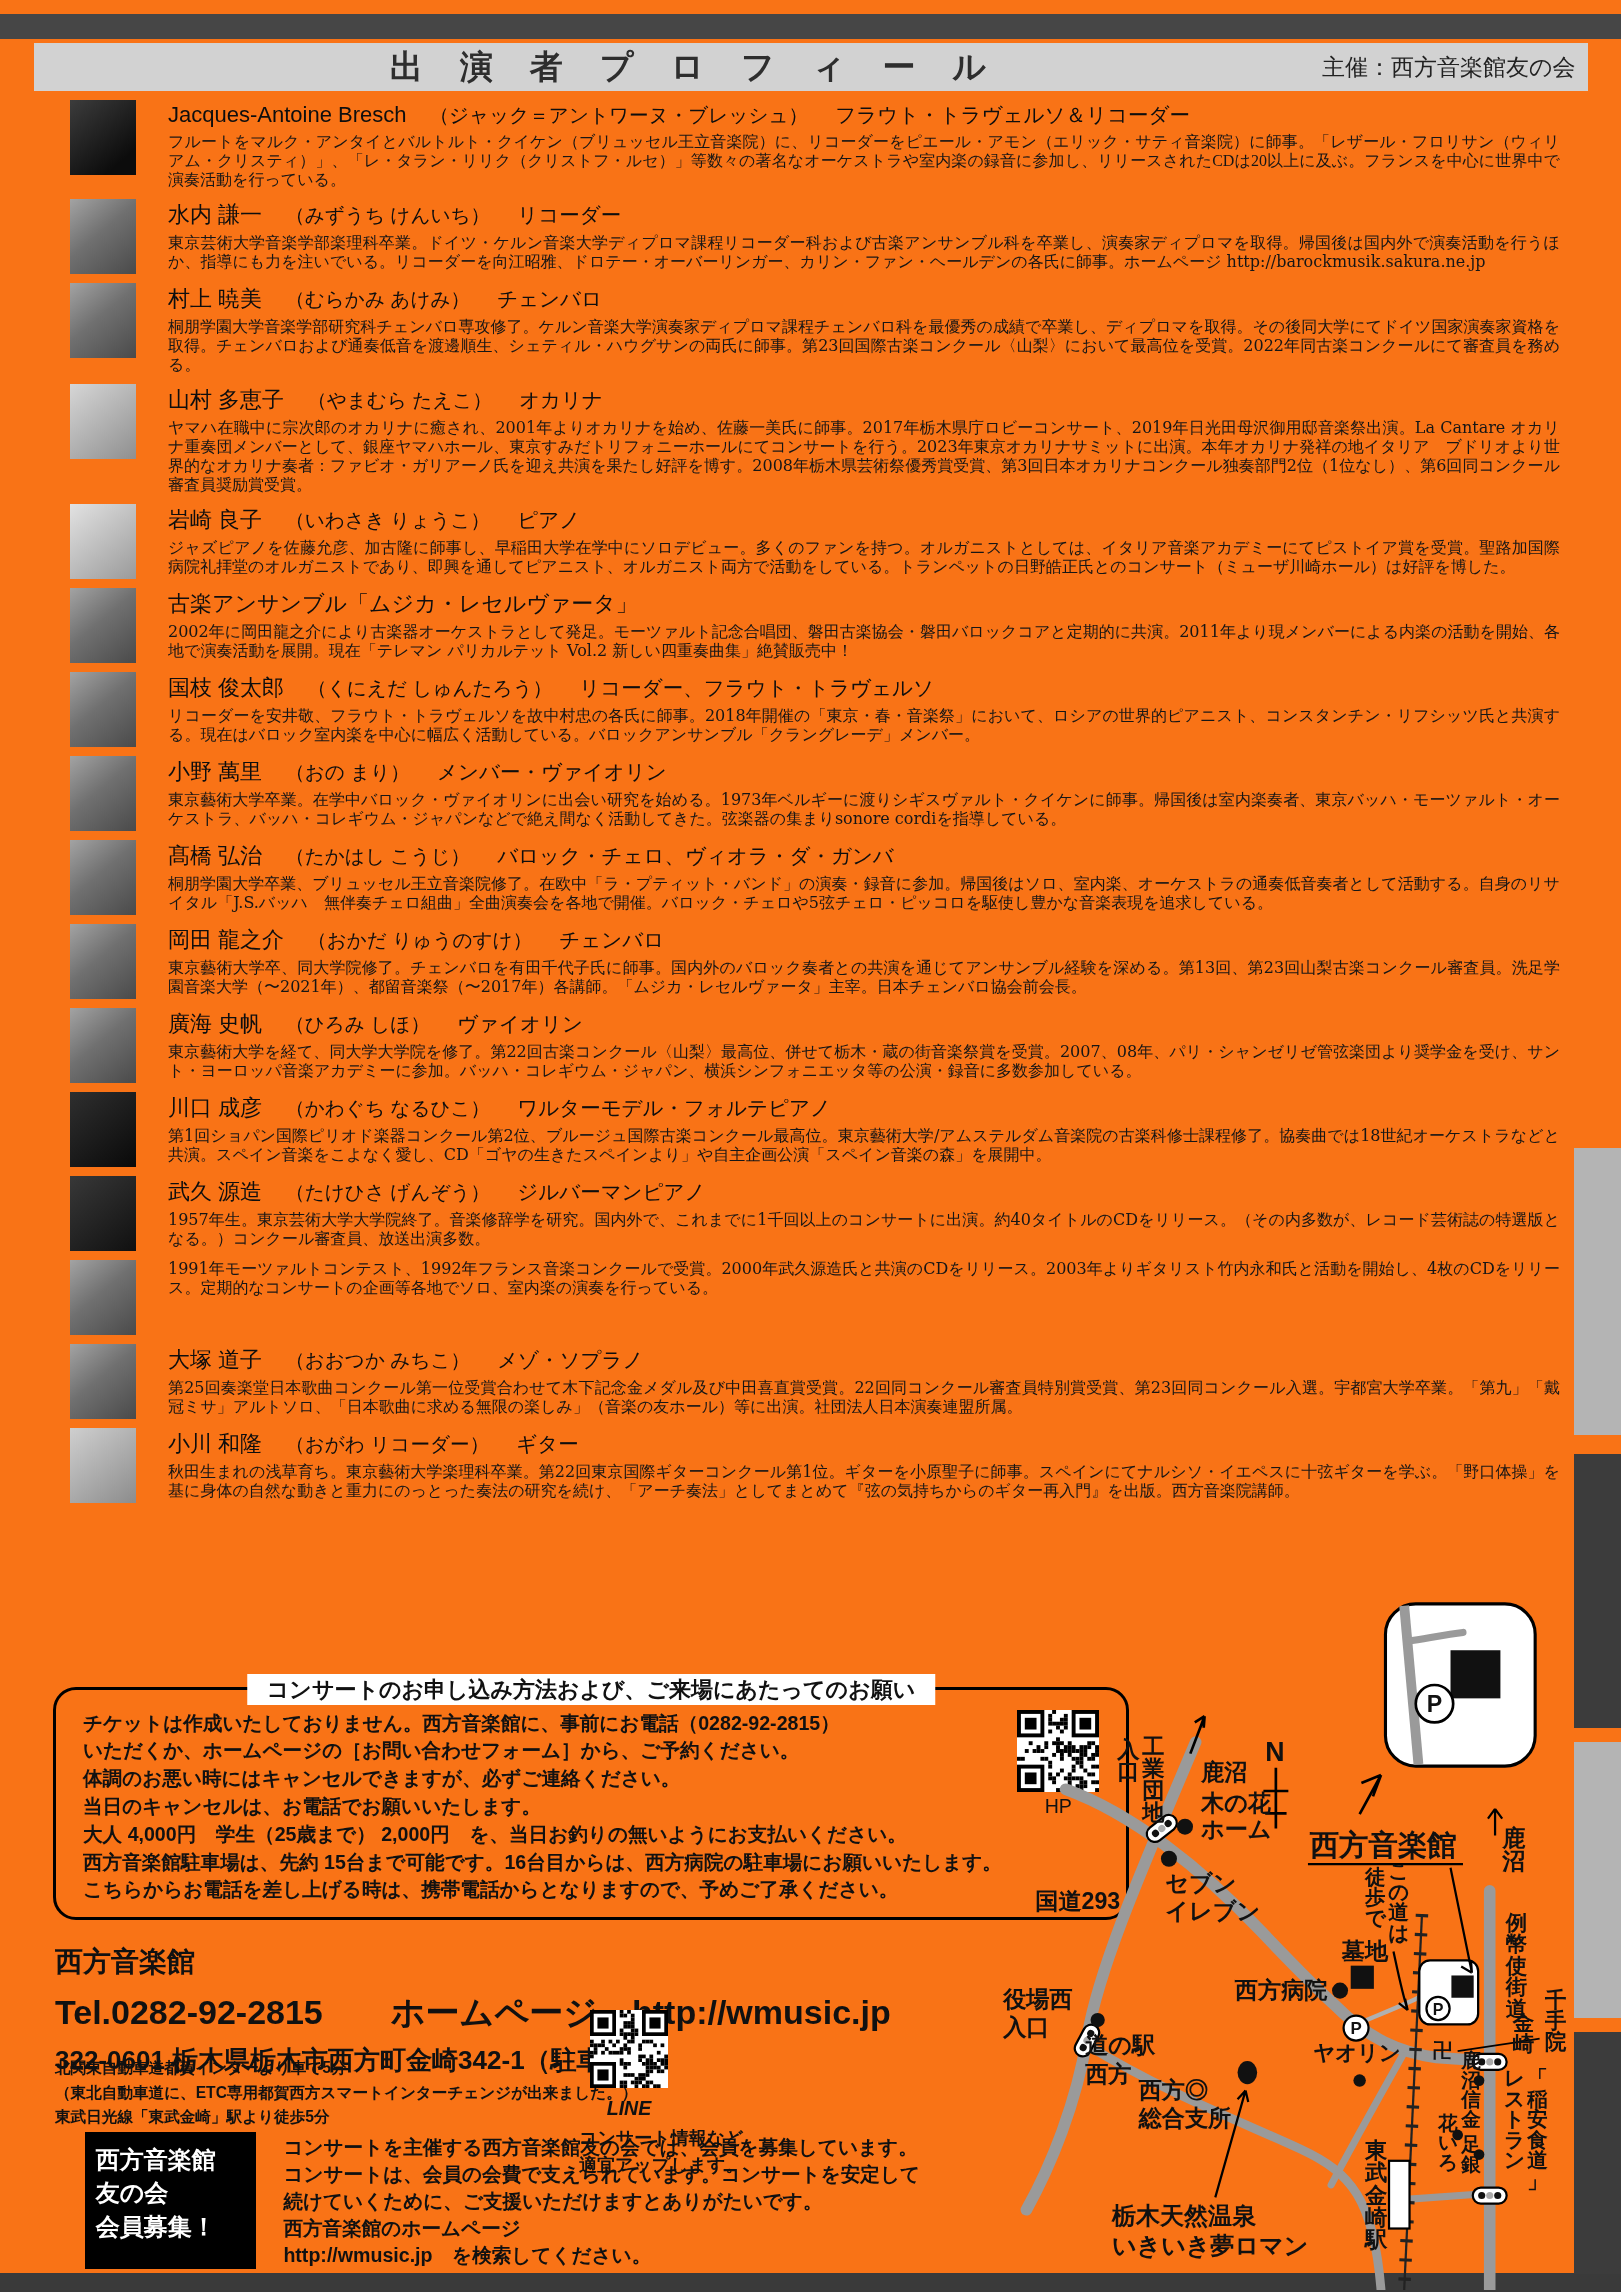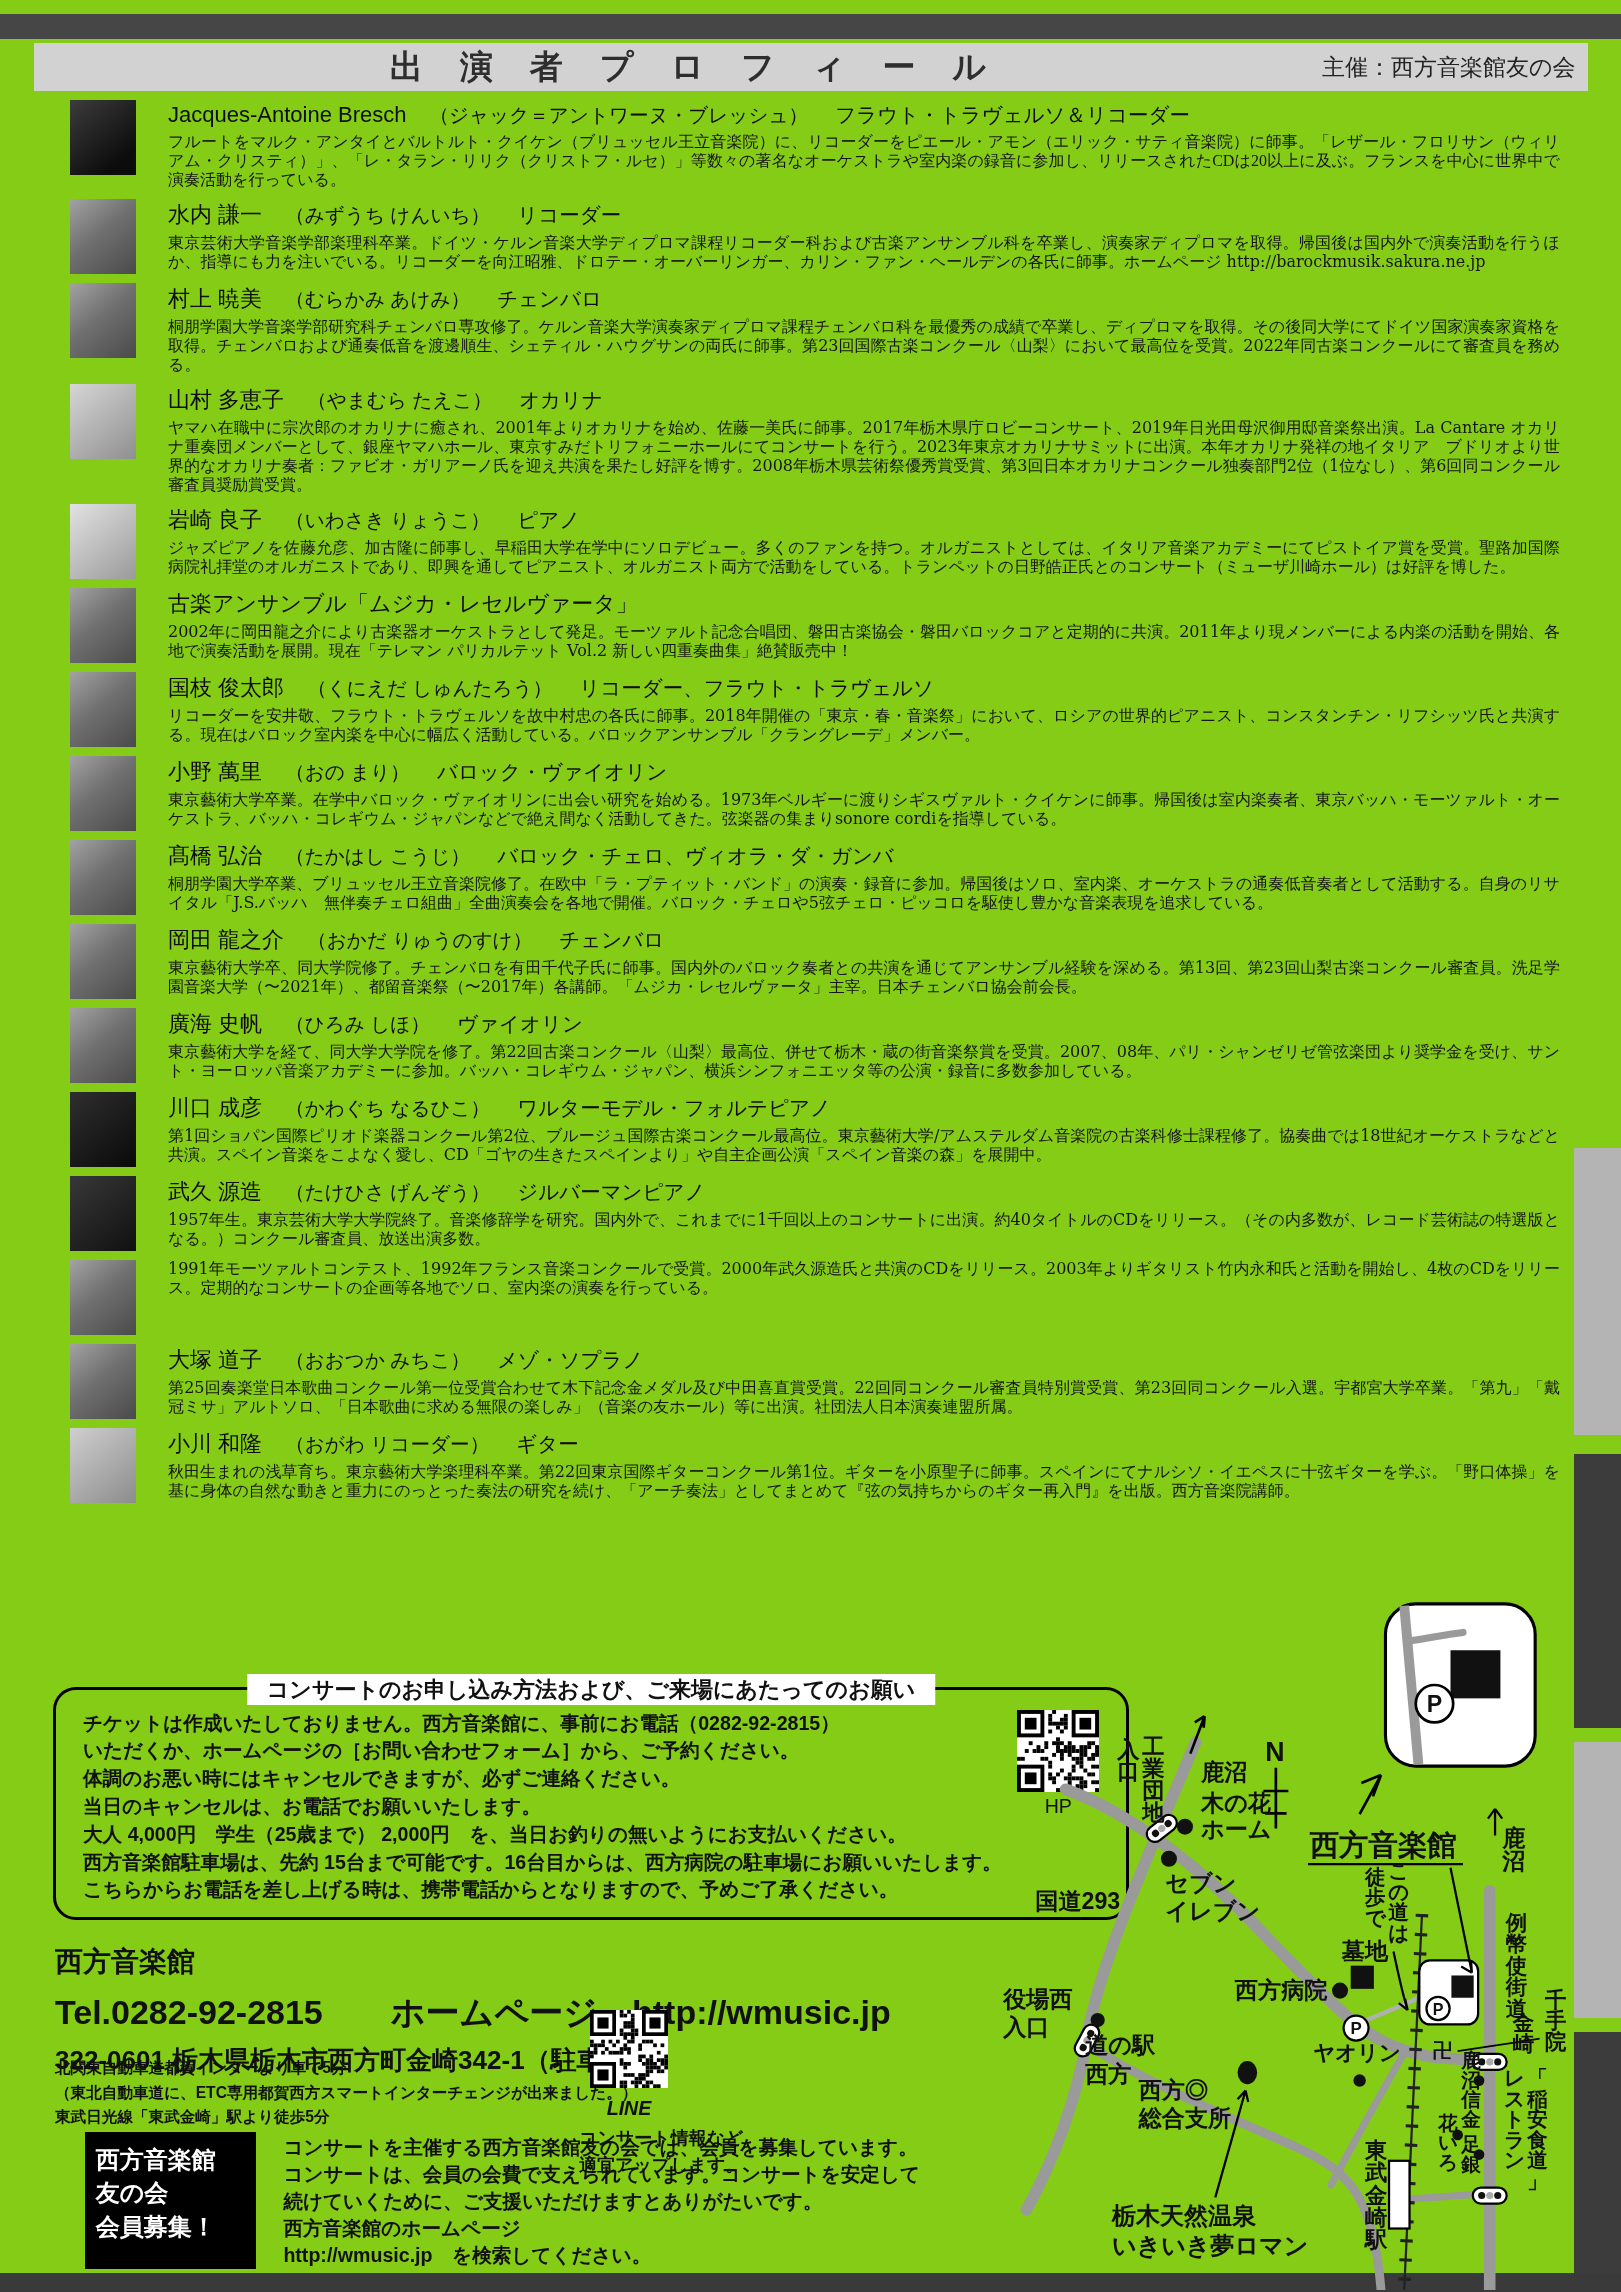--- a/index.html
+++ b/index.html
@@ -1,16 +1,16 @@
 <!DOCTYPE html>
 <html style="font-size:14.3px"><head>
 <meta charset="utf-8">
 <style>
   html,body{margin:0;padding:0;background:#fff;}
-  .page{position:relative;width:1622px;height:2293px;background:#84cc16;overflow:hidden;
+  .page{position:relative;width:1622px;height:2293px;background:#f97316;overflow:hidden;
         font-family:"Liberation Sans",sans-serif;color:#111;}
   
   .top-bar{position:absolute;left:0;top:14.3px;width:1622px;height:25px;background:#464646;}
   .title-bar{position:absolute;left:34px;top:43px;width:1554px;height:48px;background:#d2d2d2;
              display:flex;align-items:center;justify-content:center;}
   .page-title{font-size:33px;font-weight:bold;letter-spacing:0.42em;color:#2e2e2e;margin-right:232px;white-space:nowrap;}
   .organizer{position:absolute;right:12.5px;top:50%;transform:translateY(-50%);
              font-size:23px;font-weight:normal;color:#222;white-space:nowrap;}
   
   .entries{position:absolute;left:70px;top:100px;width:1490px;}
@@ -149,21 +149,21 @@
           <span class="nm">国枝 俊太郎</span><span class="rd">（くにえだ しゅんたろう）</span><span class="inst">リコーダー、フラウト・トラヴェルソ</span>
         </div>
         <div class="bio">リコーダーを安井敬、フラウト・トラヴェルソを故中村忠の各氏に師事。2018年開催の「東京・春・音楽祭」において、ロシアの世界的ピアニスト、コンスタンチン・リフシッツ氏と共演する。現在はバロック室内楽を中心に幅広く活動している。バロックアンサンブル「クラングレーデ」メンバー。</div>
       </div>
     </div>
 
     <div class="entry">
       <div class="photo"></div>
       <div class="entry-text">
         <div class="name-line">
-          <span class="nm">小野 萬里</span><span class="rd">（おの まり）</span><span class="inst">バロック・ヴァイオリン</span>
+          <span class="nm">小野 萬里</span><span class="rd">（おの まり）</span><span class="inst">メンバー・ヴァイオリン</span>
         </div>
         <div class="bio">東京藝術大学卒業。在学中バロック・ヴァイオリンに出会い研究を始める。1973年ベルギーに渡りシギスヴァルト・クイケンに師事。帰国後は室内楽奏者、東京バッハ・モーツァルト・オーケストラ、バッハ・コレギウム・ジャパンなどで絶え間なく活動してきた。弦楽器の集まりsonore cordiを指導している。</div>
       </div>
     </div>
 
     <div class="entry">
       <div class="photo"></div>
       <div class="entry-text">
         <div class="name-line">
           <span class="nm">髙橋 弘治</span><span class="rd">（たかはし こうじ）</span><span class="inst">バロック・チェロ、ヴィオラ・ダ・ガンバ</span>

